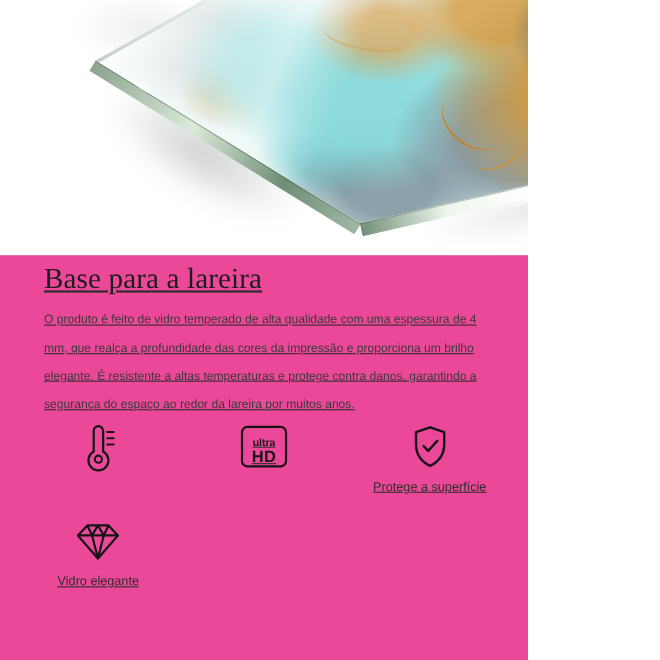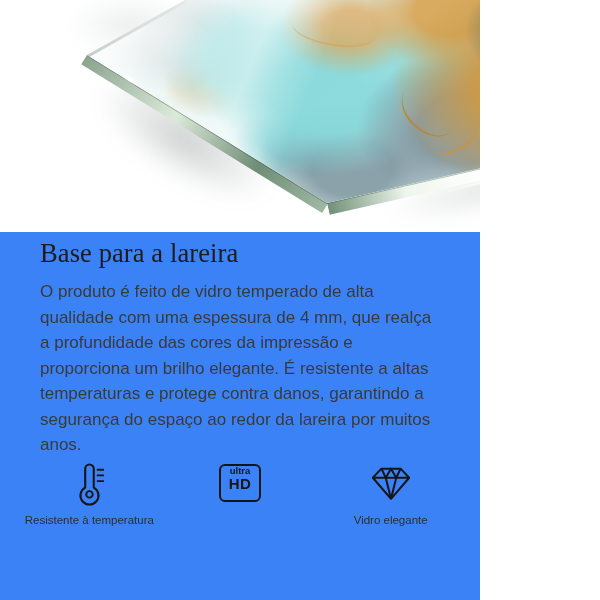--- a/index.html
+++ b/index.html
@@ -1,17 +1,17 @@
 <!DOCTYPE html>
 <html><head>
 <meta charset="utf-8">
 <style>
   html,body{margin:0;padding:0;background:#fff;}
-  .page{position:relative;width:480px;height:600px;overflow:hidden;background:#3b82f6;
-        font-family:"Liberation Sans",sans-serif;color:#2e2e2e;}
+  .page{position:relative;width:480px;height:600px;overflow:hidden;background:#ec4899;
+        font-family:"Liberation Sans",sans-serif;color:#2e2e2e;text-decoration:underline;}
 
   
   .hero{position:relative;width:600px;height:232px;overflow:hidden;background:#fff;}
   .flare-tl{position:absolute;left:40px;top:-20px;width:180px;height:90px;
     background:radial-gradient(50% 50% at 50% 50%,rgba(195,202,202,.30),rgba(195,202,202,0) 70%);
     filter:blur(6px);}
   .shadow-a{position:absolute;left:45px;top:84px;width:280px;height:112px;
     background:radial-gradient(50% 50% at 50% 50%,rgba(92,102,102,.30),rgba(92,102,102,0) 70%);
     transform:rotate(31.6deg);filter:blur(9px);}
   .shadow-b{position:absolute;left:340px;top:158px;width:290px;height:64px;
@@ -60,30 +60,30 @@
     background:linear-gradient(to right,rgba(255,255,255,0),#fff 45%,#fff 55%,rgba(255,255,255,0));}
   .r1{left:-65px;top:-1.5px;width:130px;height:3px;transform:rotate(-14deg);}
   .r2{left:-36px;top:-1.5px;width:72px;height:3px;transform:rotate(76deg);}
   .r3{left:-28px;top:-1px;width:56px;height:2px;transform:rotate(34deg);opacity:.55;}
   .r4{left:-28px;top:-1px;width:56px;height:2px;transform:rotate(-58deg);opacity:.5;}
 
   
   .content{padding:0 40px;}
   .title{font-family:"Liberation Serif",serif;font-weight:400;color:#1c1c1c;
     font-size:26.5px;line-height:34px;margin:4px 0 0 0;letter-spacing:.1px;}
-  .desc{margin:9px 0 0 0;max-width:528px;font-size:17px;line-height:25.5px;color:#3a3a3a;}
+  .desc{margin:9px 0 0 0;max-width:528px;font-size:11px;line-height:25.5px;color:#3a3a3a;}
 
   
   .features{display:grid;grid-template-columns:repeat(3,1fr);row-gap:20px;
     padding:0 14px;margin-top:2px;}
   .feature{display:flex;flex-direction:column;align-items:center;}
   .icon-box{height:46px;display:flex;align-items:center;justify-content:center;}
   .feat-label{margin-top:8px;font-size:11.5px;color:#2e2e2e;white-space:nowrap;}
   .uhd{box-sizing:border-box;width:42px;height:38px;border:2.6px solid #151515;border-radius:6px;
-    display:flex;flex-direction:column;align-items:center;justify-content:flex-start;
+    display:flex;flex-direction:column;align-items:center;justify-content:flex-end;
     font-weight:700;color:#151515;}
   .uhd .t1{font-size:9.5px;line-height:10px;}
   .uhd .t2{font-size:15px;line-height:15px;letter-spacing:.3px;}
   .stripes{width:44px;height:34px;
     background:repeating-linear-gradient(135deg,#161616 0 4.5px,rgba(0,0,0,0) 4.5px 10px);
     clip-path:polygon(0% 100%,78% 0%,100% 100%);}
 </style>
 </head>
 <body>
 
@@ -120,32 +120,40 @@
   <div class="features">
 
     <div class="feature">
       <div class="icon-box">
         <svg width="38" height="46" viewBox="0 0 40 46">
           <path d="M16 27.8 V8 a4.5 4.5 0 0 1 9 0 v19.8 a9.5 9.5 0 1 1 -9 0 Z" fill="none" stroke="#151515" stroke-width="2.2" stroke-linejoin="round"></path>
           <circle cx="20.5" cy="35" r="3.4" fill="none" stroke="#151515" stroke-width="2"></circle>
           <path d="M29 9 h6 M29 15 h6 M29 21 h6" stroke="#151515" stroke-width="2" stroke-linecap="round"></path>
         </svg>
       </div>
-      <div class="feat-label">Resistente à temperatura</div>
     </div>
 
     <div class="feature">
       <div class="icon-box">
         <div class="uhd">
           <span class="t1">ultra</span>
           <span class="t2">HD</span>
         </div>
       </div>
     </div>
 
+    <div class="feature">
+      <div class="icon-box">
+        <svg width="38" height="44" viewBox="0 0 40 44">
+          <path d="M20 3.5 L33.5 8.2 V19.5 C33.5 29.5 28 36.6 20 40.5 C12 36.6 6.5 29.5 6.5 19.5 V8.2 Z" fill="none" stroke="#151515" stroke-width="2.3" stroke-linejoin="round"></path>
+          <path d="M13.8 21.5 L18.3 26 L26.8 16.5" fill="none" stroke="#151515" stroke-width="2.3" stroke-linecap="round" stroke-linejoin="round"></path>
+        </svg>
+      </div>
+      <div class="feat-label">Protege a superfície</div>
+    </div>
 
     <div class="feature">
       <div class="icon-box">
         <svg width="44" height="40" viewBox="0 0 46 40">
           <g fill="none" stroke="#151515" stroke-width="2.1" stroke-linejoin="round">
             <path d="M13 5 H33 L42 14.5 L23 36.5 L4 14.5 Z"></path>
             <path d="M4 14.5 H42"></path>
             <path d="M13 5 L17.5 14.5 L23 5 L28.5 14.5 L33 5"></path>
             <path d="M17.5 14.5 L23 36.5 M28.5 14.5 L23 36.5"></path>
           </g>

